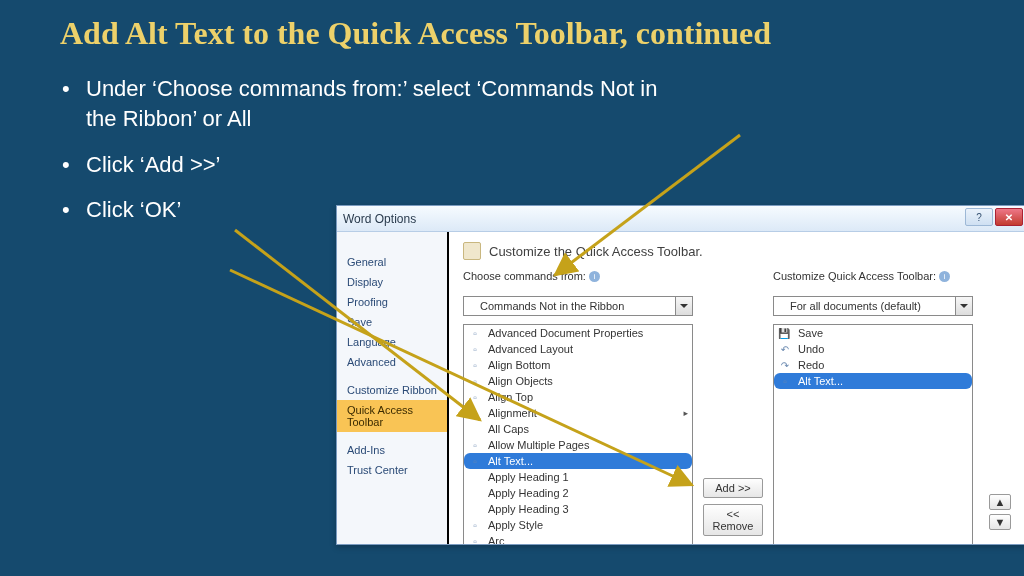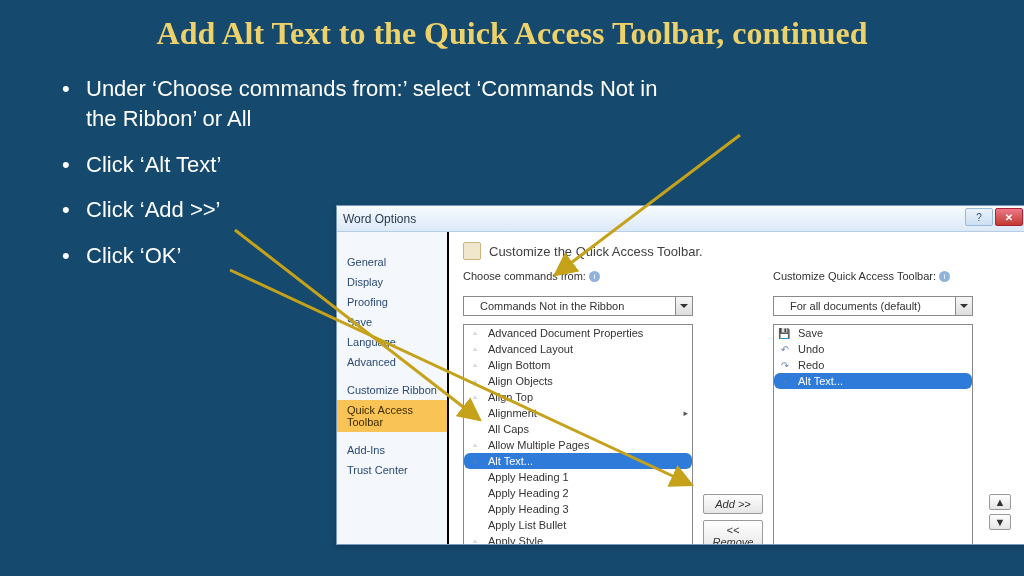--- a/index.html
+++ b/index.html
@@ -9,21 +9,21 @@
     background: #154a6e;
     font-family: Arial, sans-serif;
     overflow: hidden;
     position: relative;
   }
   .slide-title {
     font-family: Georgia, 'Times New Roman', serif;
     font-weight: bold;
     color: #edd16a;
     font-size: 32px;
-    text-align: center;
+    text-align: left;
     padding: 14px 60px 10px;
     line-height: 1.2;
   }
   .bullets {
     color: #fff;
     font-size: 22px;
     padding: 12px 0 0 60px;
     list-style: none;
     max-width: 680px;
   }
@@ -104,21 +104,21 @@
   }
   .main-head .qat-icon {
     width:18px;height:18px;margin-right:8px;
     background:#f0e7cc;border:1px solid #c9b77f;border-radius:2px;
     display:inline-block;
   }
   .cols { display:flex; gap:10px; }
   .col { display:flex; flex-direction:column; }
   .col.left { width: 230px; }
   .col.right { width: 200px; }
-  .col.mid { width: 60px; align-items:center; justify-content:flex-end; padding-bottom: 14px; gap:6px;font-style:italic;}
+  .col.mid { width: 60px; align-items:center; justify-content:flex-end; padding-bottom: 14px; gap:6px;}
   .lbl { font-size:11px; color:#333; margin-bottom:14px; display:flex; align-items:center; gap:3px;}
   .info-icon {
     width:11px;height:11px;border-radius:50%;
     background:#8fb3dc;color:#fff;font-size:8px;
     display:inline-flex;align-items:center;justify-content:center;
   }
   .combo {
     height:20px; border:1px solid #8a8a8a;
     background:#fff; display:flex; align-items:center;
     padding:0 16px; font-size:11px; position:relative;
@@ -170,21 +170,20 @@
     pointer-events:none;
   }
 </style>
 </head>
 <body>
 
 <h1 class="slide-title">Add Alt Text to the Quick Access Toolbar, continued</h1>
 
 <ul class="bullets">
   <li>Under ‘Choose commands from:’ select ‘Commands Not in the Ribbon’ or All</li>
-  <li>Click ‘Alt Text’</li>
   <li>Click ‘Add &gt;&gt;’</li>
   <li>Click ‘OK’</li>
 </ul>
 
 <div class="dialog">
   <div class="dlg-titlebar">
     <span class="dlg-title">Word Options</span>
     <div class="winbtns">
       <div class="winbtn">?</div>
       <div class="winbtn close">✕</div>
@@ -264,24 +263,20 @@
               </div>
             <div class="item">
                 <span class="ico"></span>
                 <span>Apply Heading 2</span>
               </div>
             <div class="item">
                 <span class="ico"></span>
                 <span>Apply Heading 3</span>
               </div>
             <div class="item">
-                <span class="ico"></span>
-                <span>Apply List Bullet</span>
-              </div>
-            <div class="item">
                 <span class="ico">▫</span>
                 <span>Apply Style</span>
               </div>
             <div class="item">
                 <span class="ico">▫</span>
                 <span>Arc</span>
               </div>
           </div>
         </div>
         <div class="col mid">

